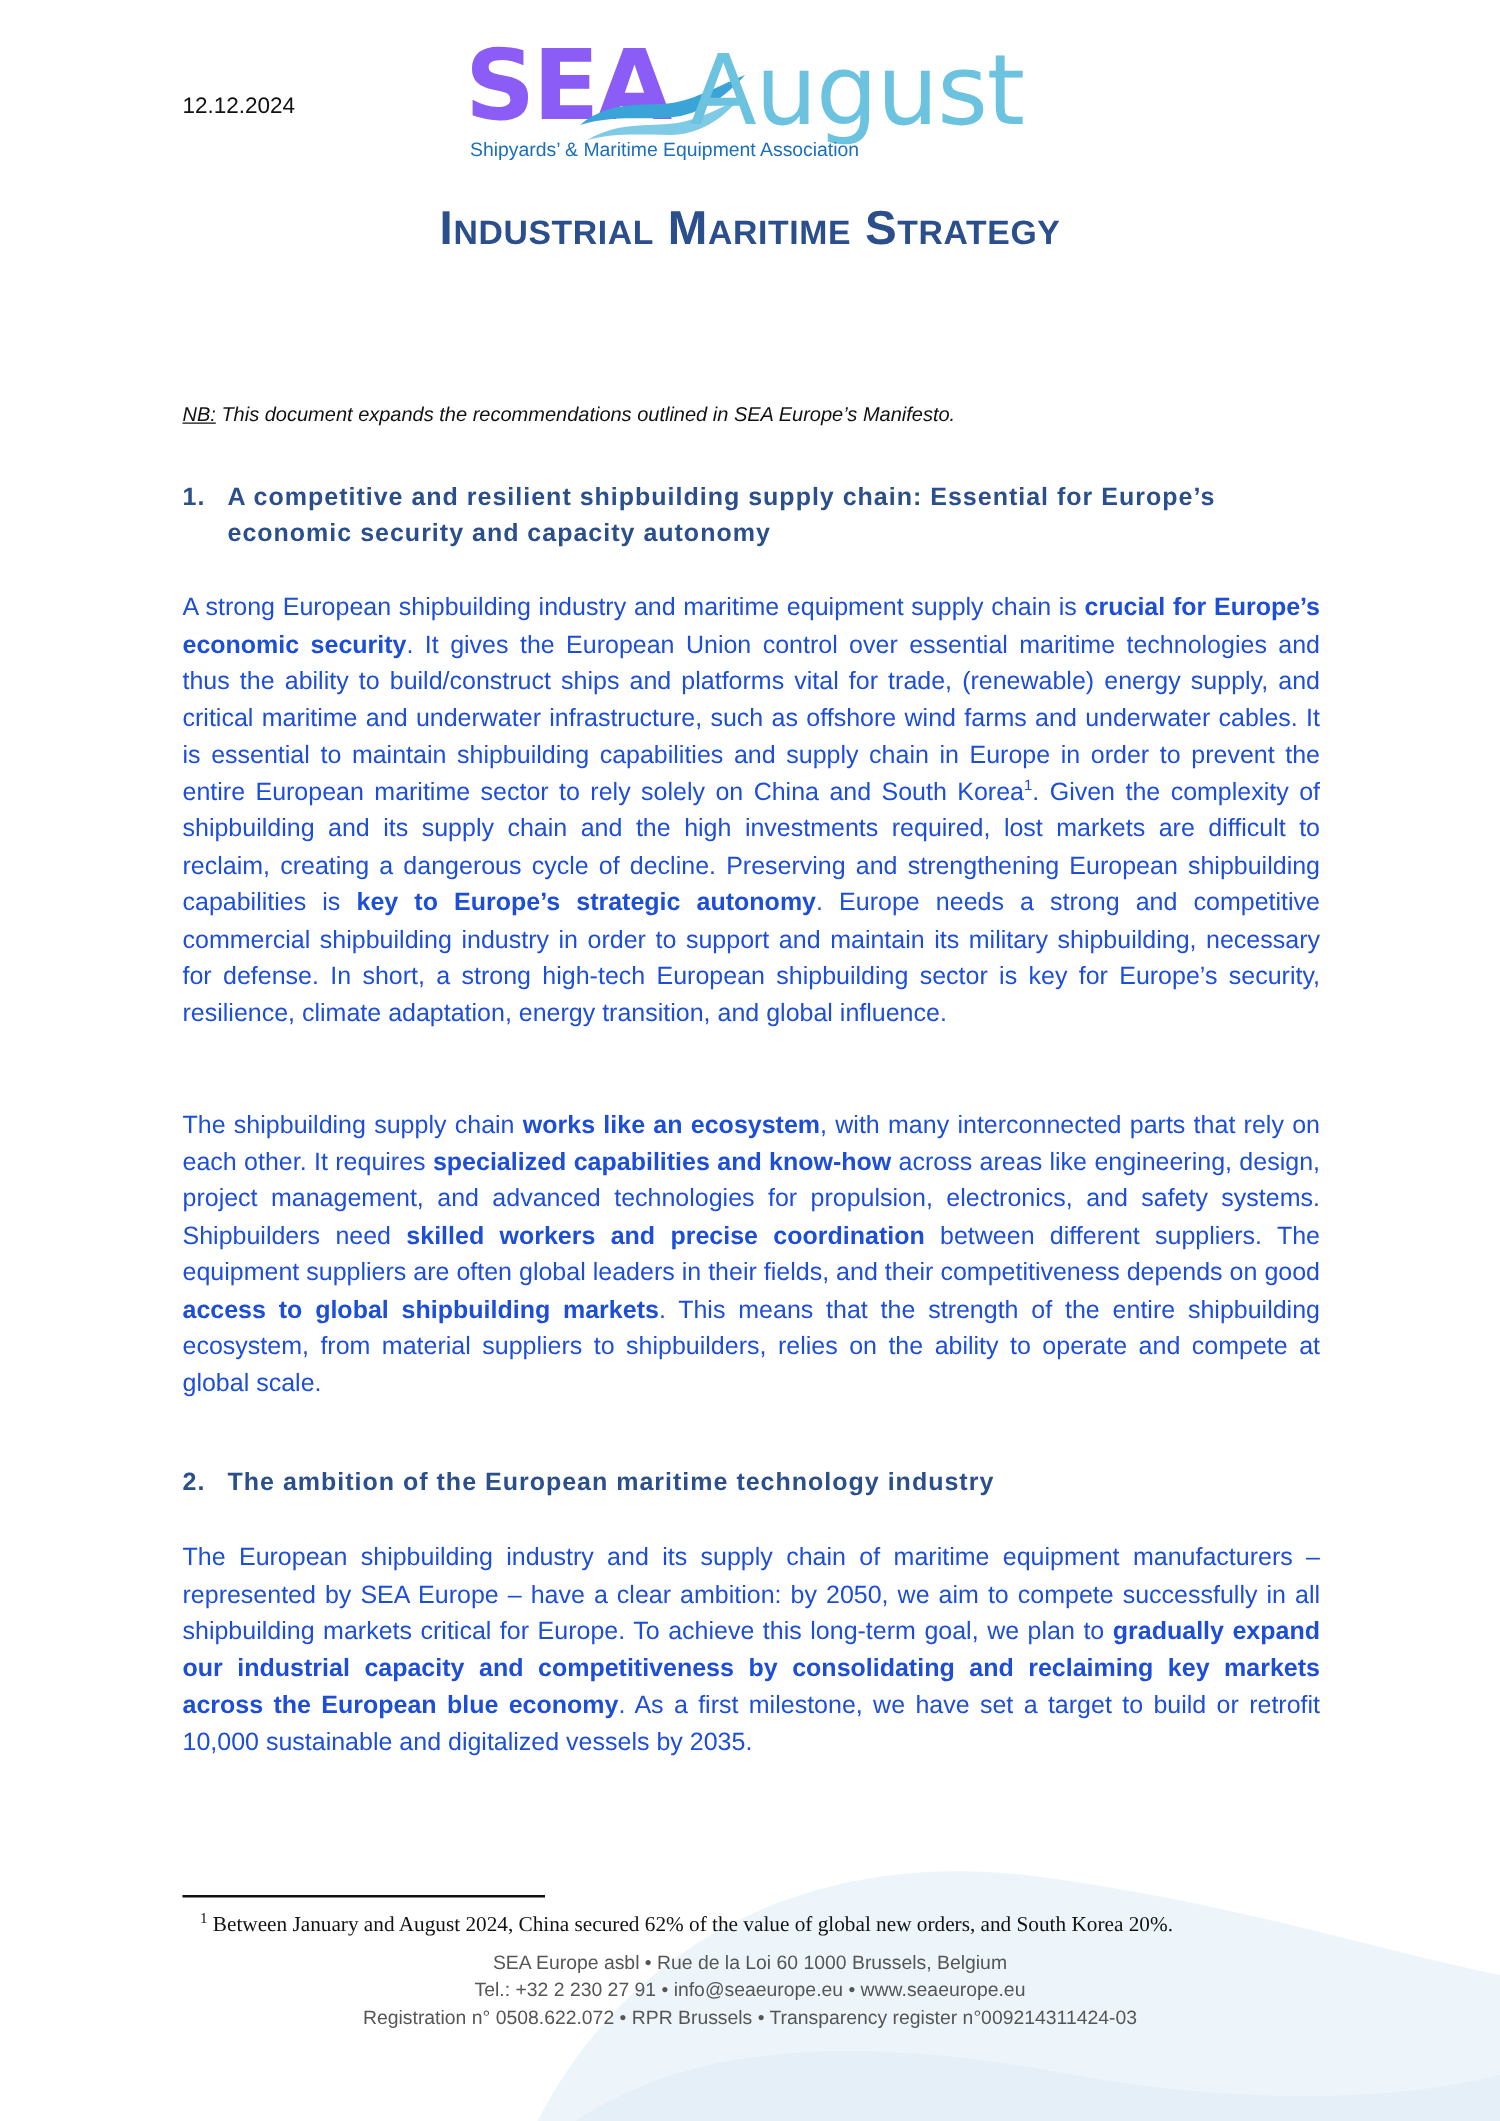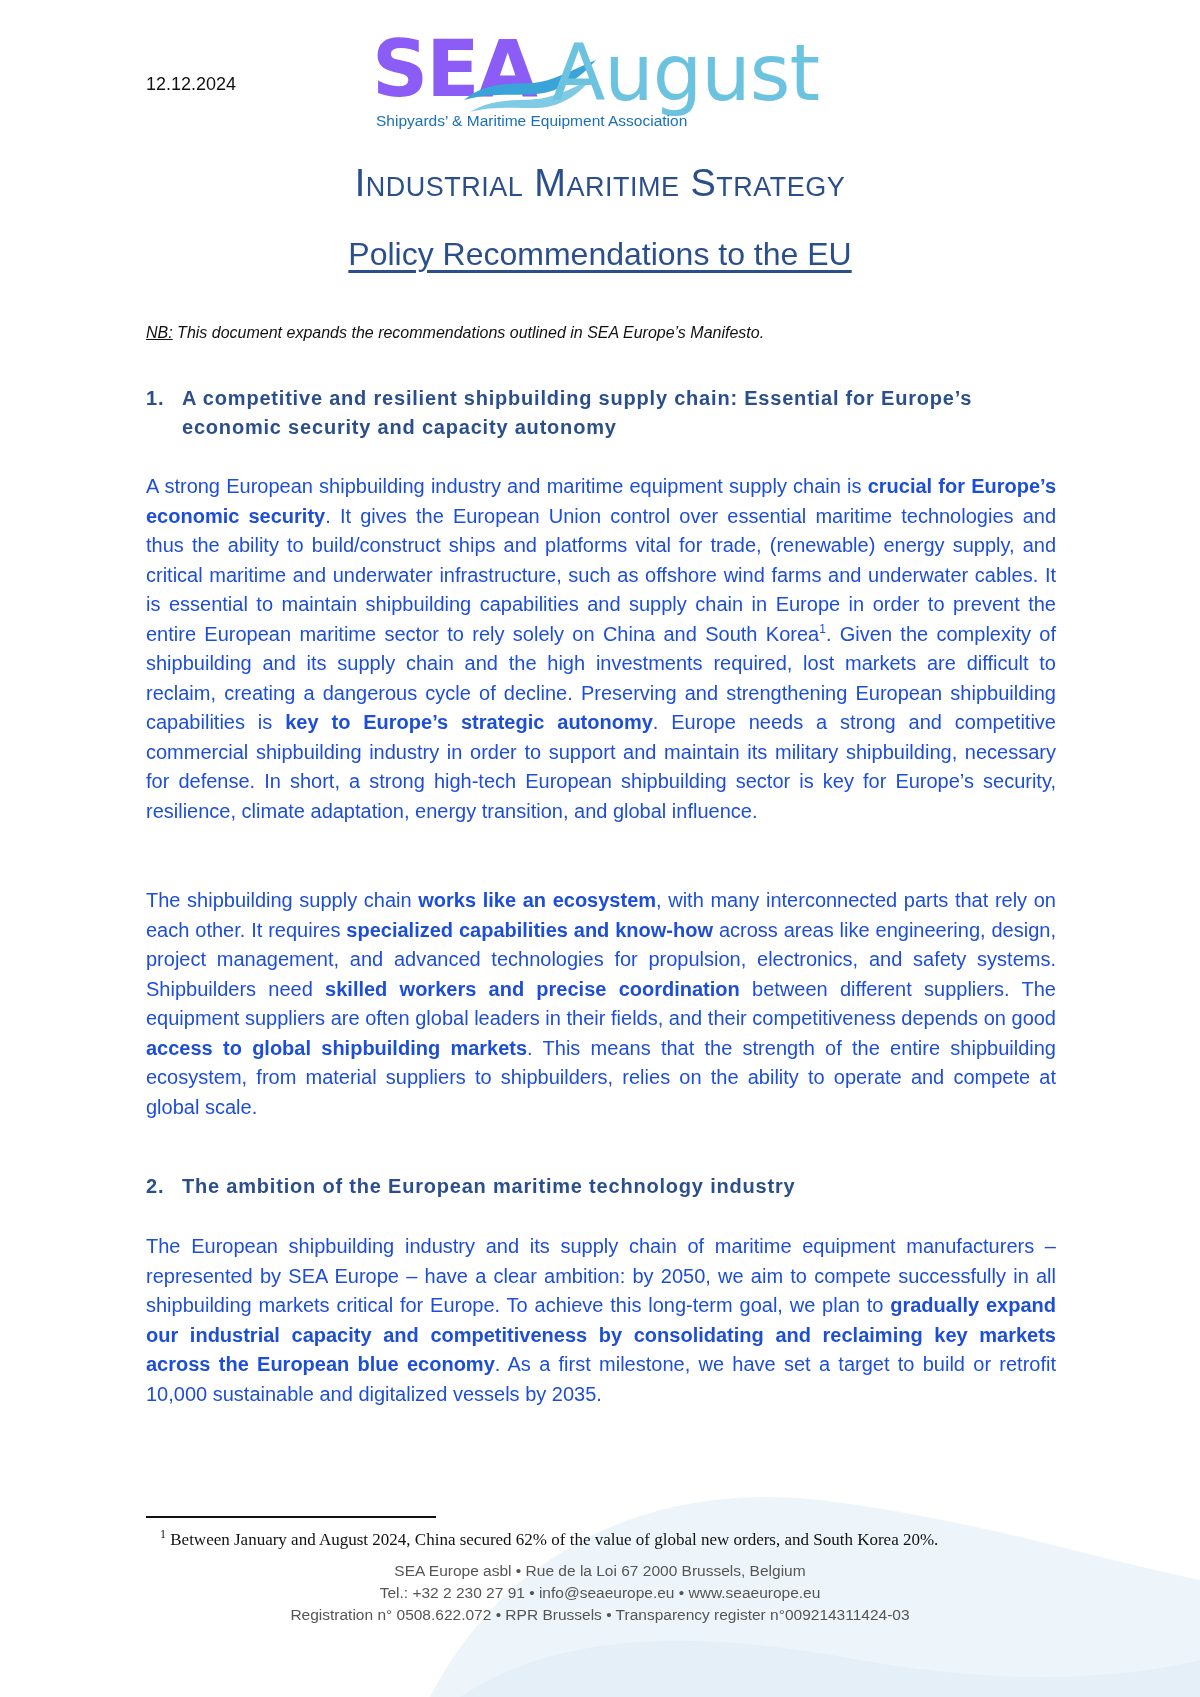--- a/index.html
+++ b/index.html
@@ -15,21 +15,21 @@
   .date { position: absolute; left: 146px; top: 74px; font-size: 18px; color: #111; }
 
   .logo { position: absolute; left: 372px; top: 34px; width: 460px; height: 100px; }
   .logo-sea { position: absolute; left: 0; top: -10px; font-size: 78px; font-weight: bold; color: #8b5cf6; letter-spacing: -2px; font-family: "DejaVu Sans", sans-serif; }
   .logo-europe { position: absolute; left: 180px; top: -6px; font-size: 78px; color: #6cc3e0; font-family: "DejaVu Sans", sans-serif; letter-spacing: -1px;}
   .logo-wave { position: absolute; left: 88px; top: 22px; width: 140px; height: 60px; }
   .logo-tagline { position: absolute; left: 4px; top: 78px; font-size: 15.5px; color: #1a6fba; white-space: nowrap; }
 
   .title {
     position: absolute; left: 0; width: 1200px; top: 162px; text-align: center;
-    font-size: 38px; font-weight: normal; color: #2b4f8c; font-variant: small-caps; letter-spacing: 0.5px;
+    font-size: 38px; font-weight: bold; color: #2b4f8c; font-variant: small-caps; letter-spacing: 0.5px;
   }
   .subtitle {
     position: absolute; left: 0; width: 1200px; top: 236px; text-align: center;
     font-size: 32px; color: #2b4f8c; text-decoration: underline; text-underline-offset: 5px;
   }
 
   .content { position: absolute; left: 146px; width: 910px; }
   .nb { top: 324px; font-size: 16px; font-style: italic; }
   .nb .nb-label { text-decoration: underline; }
 
@@ -67,21 +67,20 @@
     <span class="logo-sea">SEA</span>
     <svg class="logo-wave" viewBox="0 0 140 60">
       <path d="M4 44 C 30 22, 60 30, 80 26 C 100 22, 120 10, 136 4 C 120 22, 100 36, 76 38 C 54 40, 30 36, 4 44 Z" fill="#3aa3d8"></path>
       <path d="M10 56 C 36 40, 64 46, 84 42 C 102 38, 118 30, 132 22 C 118 40, 98 52, 76 52 C 52 52, 32 50, 10 56 Z" fill="#7fcbe6"></path>
     </svg>
     <span class="logo-europe">August</span>
     <span class="logo-tagline">Shipyards’ &amp; Maritime Equipment Association</span>
   </div>
 
   <div class="title">Industrial Maritime Strategy</div>
-  <div class="subtitle">Policy Recommendations to the EU</div>
 
   <div class="content nb">
     <span class="nb-label">NB:</span><span> This document expands the recommendations outlined in SEA Europe’s Manifesto.</span>
   </div>
 
   <div class="heading" style="top: 384px;">
     <span class="num">1.</span>
     <span class="htext">A competitive and resilient shipbuilding supply chain: Essential for Europe’s economic security and capacity autonomy</span>
   </div>
 
@@ -93,17 +92,17 @@
     <span class="num">2.</span>
     <span class="htext">The ambition of the European maritime technology industry</span>
   </div>
 
   <div class="para" style="top: 1232px;"><span>The European shipbuilding industry and its supply chain of maritime equipment manufacturers – represented by SEA Europe – have a clear ambition: by 2050, we aim to compete successfully in all shipbuilding markets critical for Europe. To achieve this long-term goal, we plan to </span><b>gradually expand our industrial capacity and competitiveness by consolidating and reclaiming key markets across the European blue economy</b><span>. As a first milestone, we have set a target to build or retrofit 10,000 sustainable and digitalized vessels by 2035.</span></div>
 
   <div class="fn-rule"></div>
   <div class="footnote"><sup>1</sup><span> Between January and August 2024, China secured 62% of the value of global new orders, and South Korea 20%.</span></div>
 
   <div class="footer">
-    <div>SEA Europe asbl • Rue de la Loi 67 2000 Brussels, Belgium</div>
+    <div>SEA Europe asbl • Rue de la Loi 60 1000 Brussels, Belgium</div>
     <div>Tel.: +32 2 230 27 91 • info@seaeurope.eu • www.seaeurope.eu</div>
     <div>Registration n° 0508.622.072 • RPR Brussels • Transparency register n°009214311424-03</div>
   </div>
 </div>
 
 </body></html>

